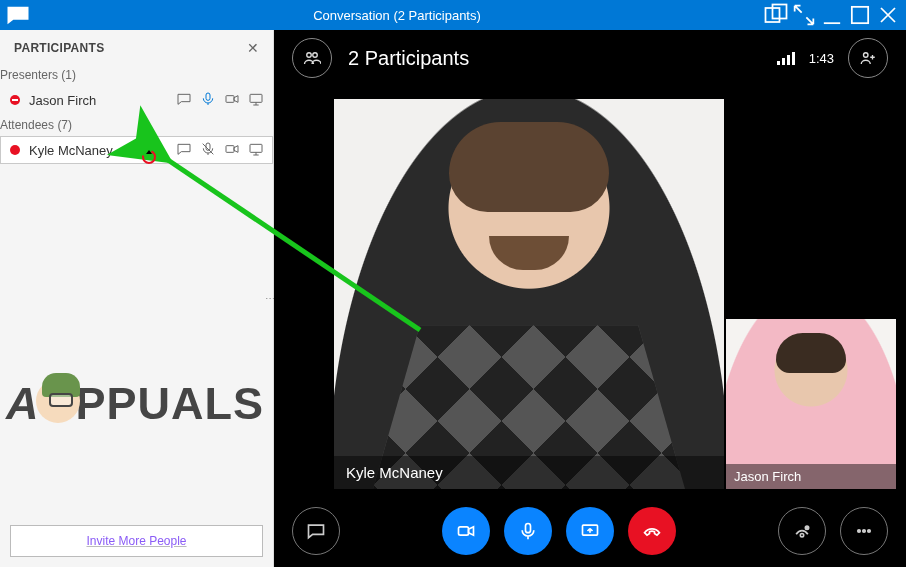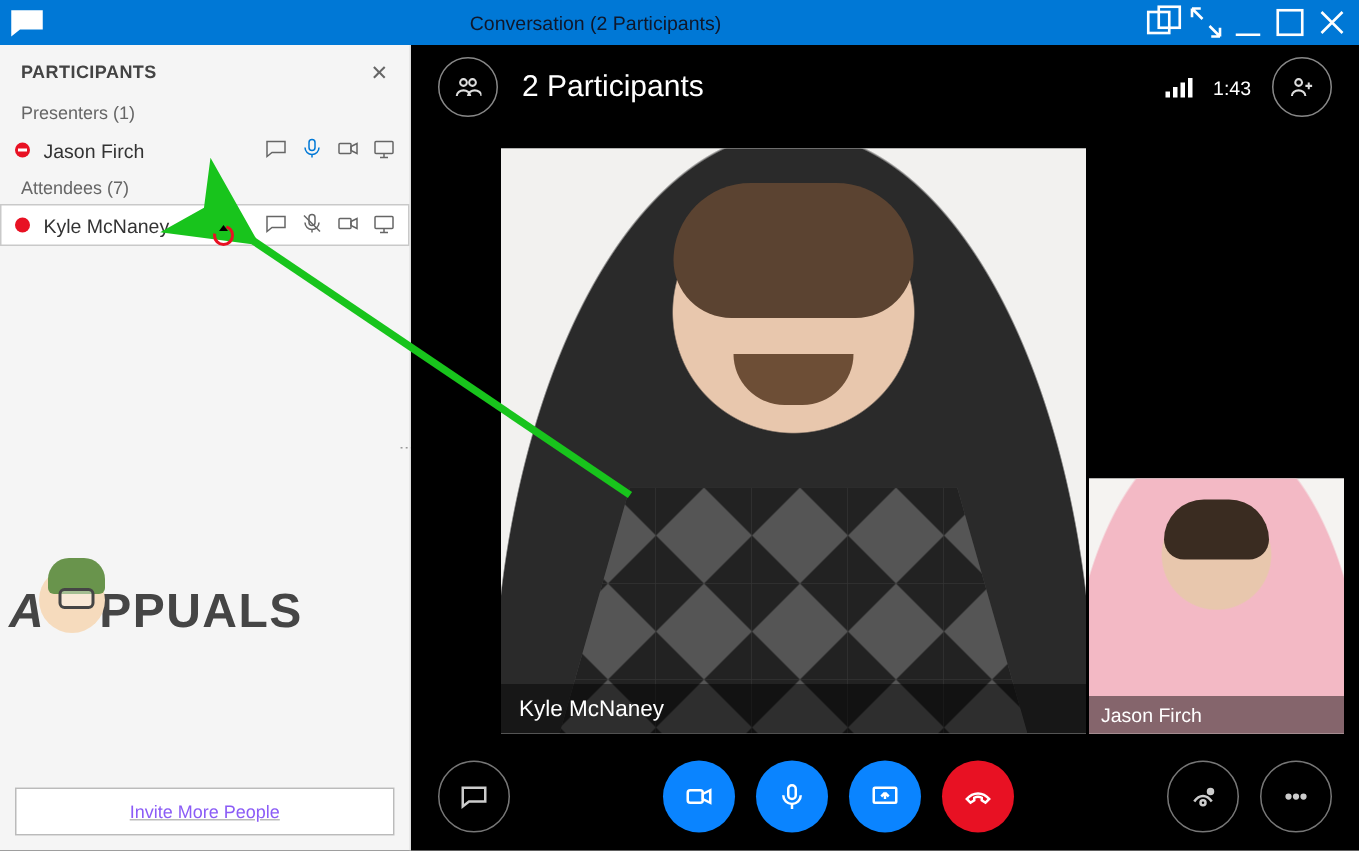--- a/index.html
+++ b/index.html
@@ -7,21 +7,21 @@
     font-family: "Segoe UI", Tahoma, sans-serif;
     width: 906px; height: 567px;
     overflow: hidden;
     background: #fff;
     position: relative;
   }
   
   .titlebar {
     height: 30px;
     background: #0078D6;
-    color: #0f172a;
+    color: #ffffff;
     display: flex;
     align-items: center;
     padding: 0 4px;
     font-size: 13px;
   }
   .titlebar .tb-left,
   .titlebar .tb-right { display: flex; align-items: center; }
   .titlebar .tb-title { flex: 1; text-align: center; }
   .tb-btn {
     width: 28px; height: 24px;
@@ -52,21 +52,21 @@
     color: #444;
     font-weight: 600;
     font-size: 12px;
     letter-spacing: .3px;
   }
   .sidebar-header .x {
     margin-left: auto; cursor: pointer; color: #666;
     font-size: 14px; font-weight: 400;
   }
   .section-label {
-    padding: 4px 14px; color:#666; font-size: 12px;
+    padding: 4px 0; color:#666; font-size: 12px;
   }
   .participant-row {
     display: flex; align-items: center;
     padding: 4px 8px; height: 28px;
     border:1px solid transparent;
     gap:4px;
   }
   .participant-row.selected { background:#fff; border:1px solid #c9c9c9;}
   .status-dot {
     width:12px; height:12px; flex:0 0 12px;
@@ -185,21 +185,21 @@
     cursor:pointer; border:none;
   }
   .circle-btn.outlined { background:transparent; border:1.5px solid #777;}
   .circle-btn.blue { background:#0a84ff;}
   .circle-btn.red  { background:#e81123;}
   .circle-btn svg { width:20px; height:20px; stroke:#fff; fill:none; stroke-width:2;}
   .circle-btn.outlined svg { stroke:#ccc;}
   
   .watermark {
     position:absolute; left:6px; top:378px; width:270px;
-    font-size:32px; font-weight:800; letter-spacing:1px;
+    font-size:45px; font-weight:800; letter-spacing:1px;
     color:#333; opacity:.9; pointer-events:none;
     font-family: "Segoe UI", sans-serif;
   }
   .watermark .head {
     display:inline-block; width:44px; height:44px; vertical-align:-4px;
     border-radius:50%; background:#f7d9b7; position:relative; margin:0 -4px;
   }
   .watermark .head::before{
     content:""; position:absolute; left:6px; top:-6px; width:38px; height:24px;
     border-radius:14px 14px 4px 4px; background:#5a8a3a;

